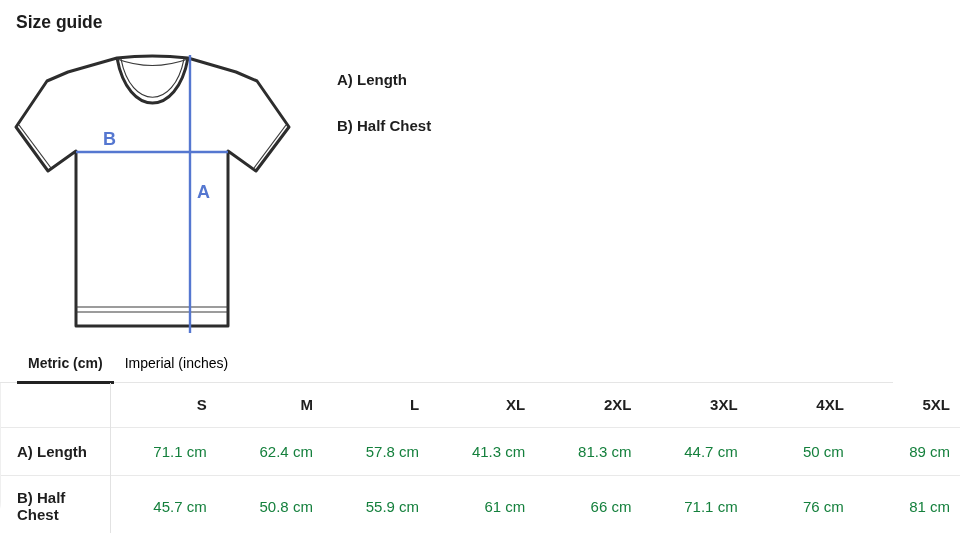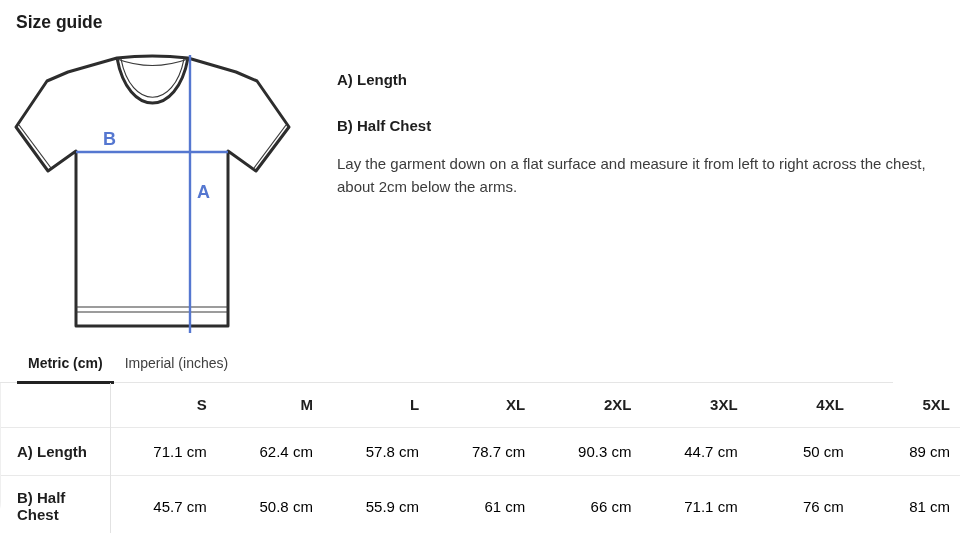--- a/index.html
+++ b/index.html
@@ -15,38 +15,38 @@
   .instr-heading{font-size:15px;font-weight:bold;color:#1e1e1e;margin:0;line-height:19px;}
   .instr-heading.second{margin-top:27px;}
   .instr-body{font-size:15px;color:#3c3c3c;margin:17px 0 0 0;line-height:23px;}
   .instr-disclaimer{font-size:15px;color:#3c3c3c;margin:27px 0 0 0;line-height:23px;}
   .tabs{
     position:absolute;left:0;top:345px;width:893px;height:38px;
     border-bottom:1px solid #e5e5e5;display:flex;align-items:stretch;
     padding-left:17px;box-sizing:border-box;
   }
   .tab{
-    display:flex;align-items:center;padding:0 11px;font-size:14px;color:#404040;
+    display:flex;align-items:center;padding:0 11px;font-size:14px;color:#000000;
     border-bottom:3px solid transparent;margin-bottom:-2px;cursor:pointer;box-sizing:border-box;
   }
   .tab.active{font-weight:bold;color:#1c1c1c;border-bottom-color:#222222;}
   .size-table{
     position:absolute;left:0;top:383px;width:960px;border-collapse:collapse;table-layout:fixed;
   }
   .size-table th,.size-table td{vertical-align:middle;box-sizing:border-box;}
   .size-table thead th{
     height:44px;font-size:15px;font-weight:bold;color:#1f1f1f;text-align:right;padding:0 10px 0 0;
   }
   .size-table thead th.corner{border-right:1px solid #e2e2e2;border-left:1px solid #efefef;}
   .size-table tbody th{
     font-size:15px;font-weight:bold;color:#1f1f1f;text-align:left;
     padding:0 0 0 16px;line-height:17px;border-right:1px solid #e2e2e2;border-left:1px solid #efefef;
   }
   .size-table tbody td{
-    font-size:15px;color:#000000;text-align:right;padding:0 10px 0 4px;
+    font-size:15px;color:#15803d;text-align:right;padding:0 10px 0 4px;
   }
   .size-table tbody tr td,.size-table tbody tr th{border-top:1px solid #e9e9e9;}
   .size-table tr.row-a td,.size-table tr.row-a th{height:48px;}
   .size-table tr.row-b td,.size-table tr.row-b th{height:62px;}
 </style>
 </head>
 <body>
 
 <div class="page">
 
@@ -70,21 +70,20 @@
 
     <path d="M68 107 L220 107" fill="none" stroke="#5577d0" stroke-width="2.4"></path>
     <path d="M182 10 L182 288" fill="none" stroke="#5577d0" stroke-width="2.4"></path>
     <text x="95" y="100" font-size="18" font-weight="bold" fill="#5577d0" font-family="Liberation Sans, sans-serif">B</text>
     <text x="189" y="153" font-size="18" font-weight="bold" fill="#5577d0" font-family="Liberation Sans, sans-serif">A</text>
   </svg>
 
   <div class="instructions">
     <p class="instr-heading">A) Length</p>
     <p class="instr-heading second">B) Half Chest</p>
-    <p class="instr-body">Lay the garment down on a flat surface and measure it from left to right across the chest, about 2cm below the arms.</p>
   </div>
 
   <div class="tabs">
     <div class="tab active">Metric (cm)</div>
     <div class="tab">Imperial (inches)</div>
   </div>
 
   <table class="size-table">
     <colgroup>
       <col style="width:110px">
@@ -109,22 +108,22 @@
         <th>4XL</th>
         <th>5XL</th>
       </tr>
     </thead>
     <tbody>
       <tr class="row-a">
         <th>A) Length</th>
         <td>71.1 cm</td>
         <td>62.4 cm</td>
         <td>57.8 cm</td>
-        <td>78.7 cm</td>
-        <td>90.3 cm</td>
+        <td>41.3 cm</td>
+        <td>81.3 cm</td>
         <td>44.7 cm</td>
         <td>50 cm</td>
         <td>89 cm</td>
       </tr>
       <tr class="row-b">
         <th>B) Half Chest</th>
         <td>45.7 cm</td>
         <td>50.8 cm</td>
         <td>55.9 cm</td>
         <td>61 cm</td>

